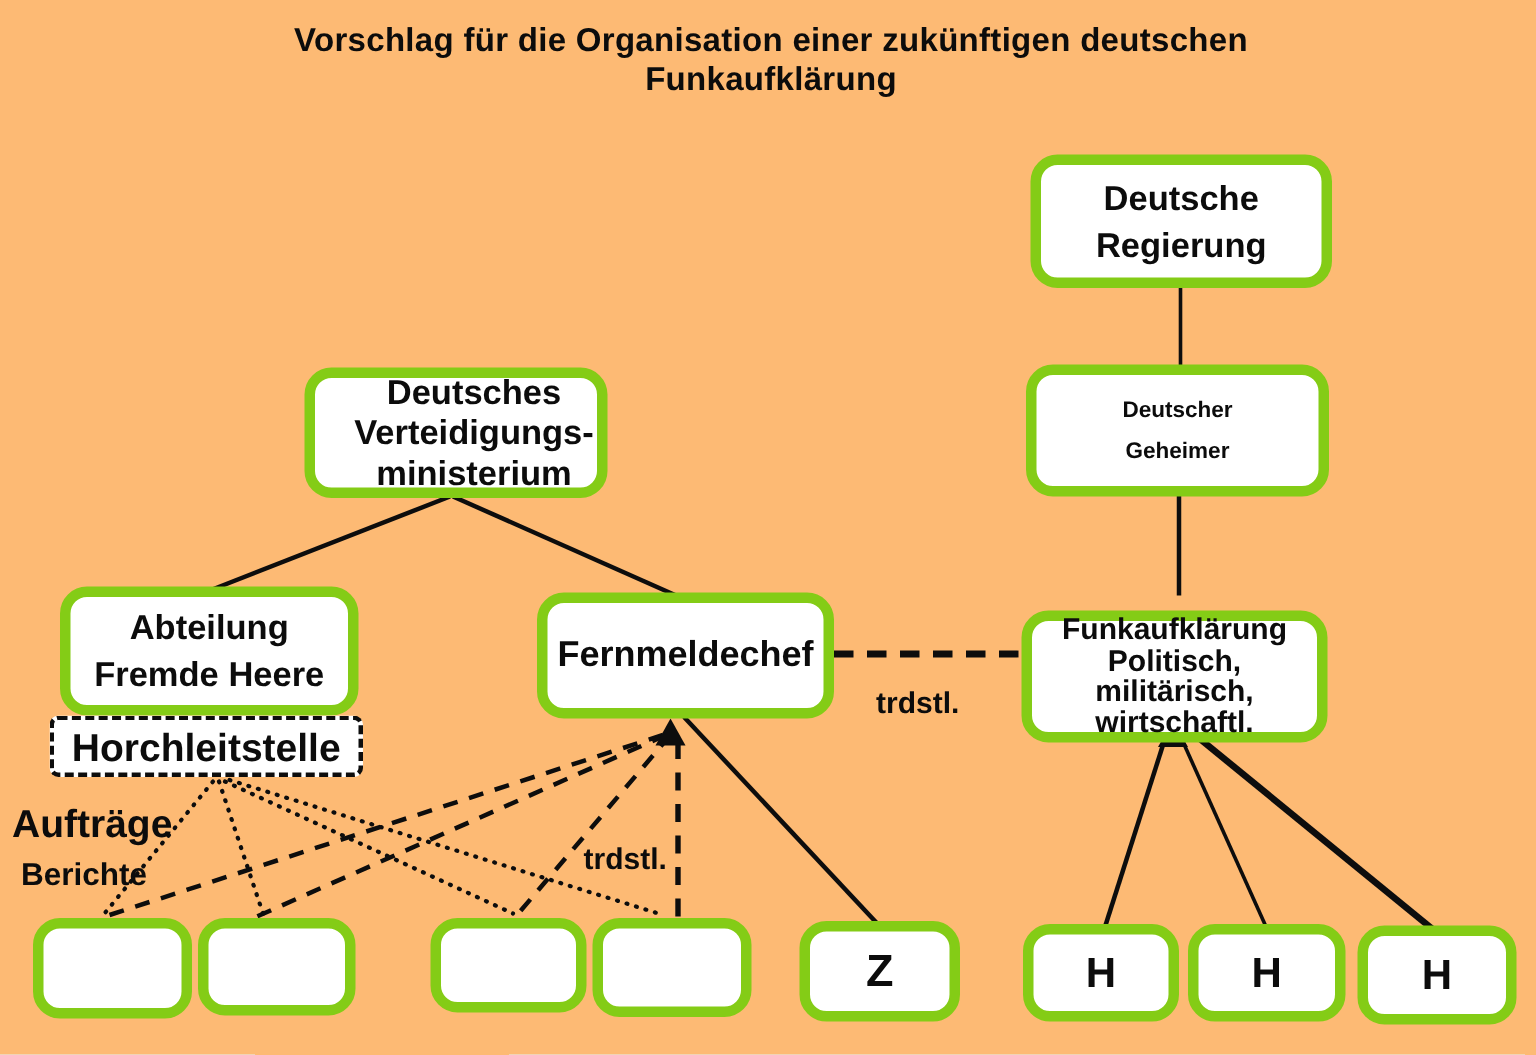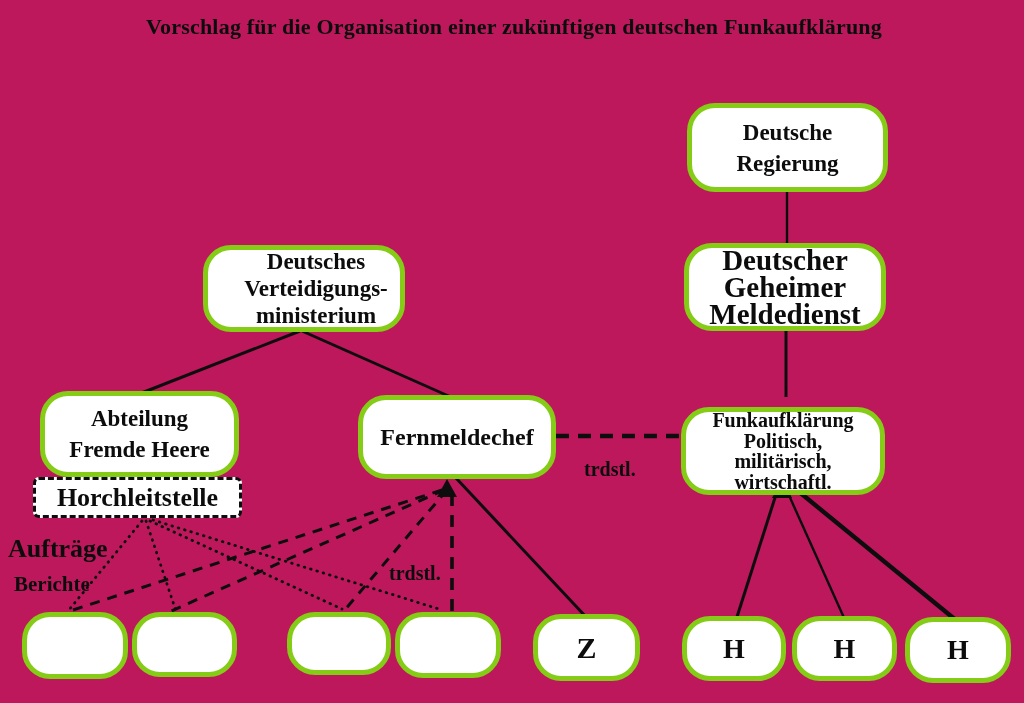--- a/index.html
+++ b/index.html
@@ -1,34 +1,34 @@
 <!DOCTYPE html>
 <html><head>
 <meta charset="utf-8">
 <style>
   html,body{margin:0;padding:0;background:#e8e8e8;}
   #page{
-    position:relative;width:1024px;height:703px;background:#be185d;
-    font-family:Liberation Serif, serif;
+    position:relative;width:1024px;height:703px;background:#fdba74;
+    font-family:Liberation Sans, sans-serif;
     color:#0c0c0c;overflow:hidden;margin:0 auto;
   }
   #title{
     position:absolute;left:118px;top:14px;width:792px;
     text-align:center;font-size:22px;font-weight:bold;
     letter-spacing:0.2px;
   }
   #lines{position:absolute;left:0;top:0;width:1024px;height:703px;}
   .node{
     position:absolute;box-sizing:border-box;background:#fff;
-    border:5px solid #84cc16;border-radius:28px;
+    border:7px solid #84cc16;border-radius:18px;
     display:flex;flex-direction:column;align-items:center;justify-content:center;
     font-weight:bold;text-align:center;
   }
   .n-regierung   {left:687px;top:103px;width:201px;height:89px;font-size:23px;line-height:31px;}
-  .n-meldedienst {left:684px;top:243px;width:202px;height:88px;font-size:29px;line-height:27px;justify-content:center;}
+  .n-meldedienst {left:684px;top:243px;width:202px;height:88px;font-size:15px;line-height:27px;justify-content:center;}
   .n-funk        {left:681px;top:394px;width:204px;height:88px;font-size:20px;line-height:20.5px;margin-top:13px;}
   .n-ministerium {left:203px;top:245px;width:202px;height:87px;font-size:23px;line-height:27px;padding-left:24px;}
   .n-abteilung   {left:40px; top:391px;width:199px;height:86px;font-size:23px;line-height:31px;}
   .n-fern        {left:358px;top:395px;width:198px;height:84px;font-size:24px;line-height:28px;}
   .n-horch{
     left:33px;top:477px;width:209px;height:41px;
     border:3px dashed #0d0d0d;border-radius:6px;
     font-size:26px;line-height:36px;
   }
   .n-s1{left:22px; top:612px;width:106px;height:67px;}
@@ -81,21 +81,20 @@
   </svg>
 
   <div class="node n-regierung">
     <div>Deutsche</div>
     <div>Regierung</div>
   </div>
 
   <div class="node n-meldedienst">
     <div>Deutscher</div>
     <div>Geheimer</div>
-    <div>Meldedienst</div>
   </div>
 
   <div class="node n-funk">
     <div>Funkaufklärung</div>
     <div>Politisch,</div>
     <div>militärisch,</div>
     <div>wirtschaftl.</div>
   </div>
 
   <div class="node n-ministerium">

